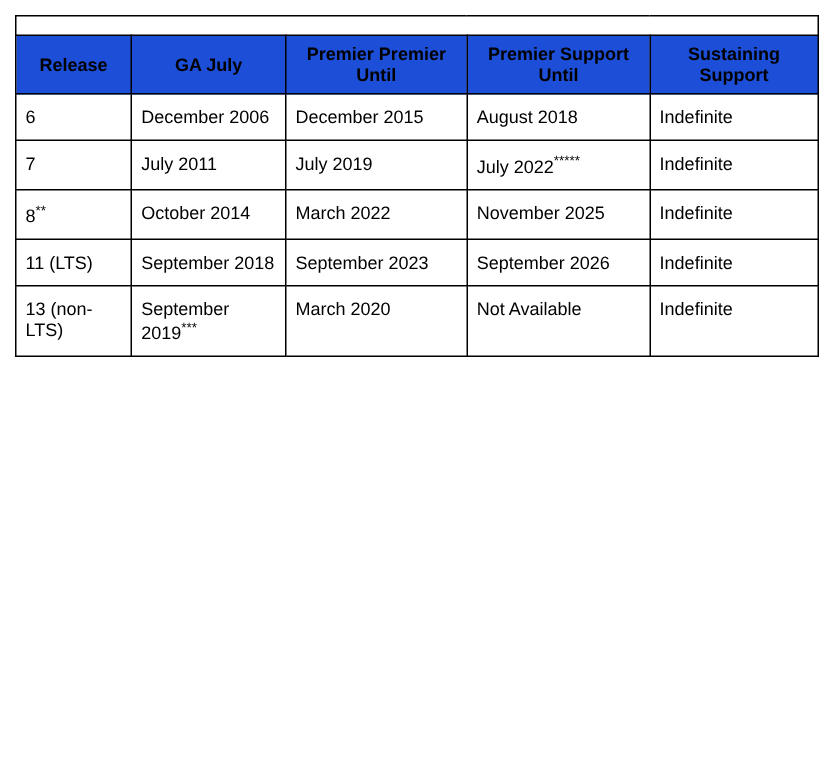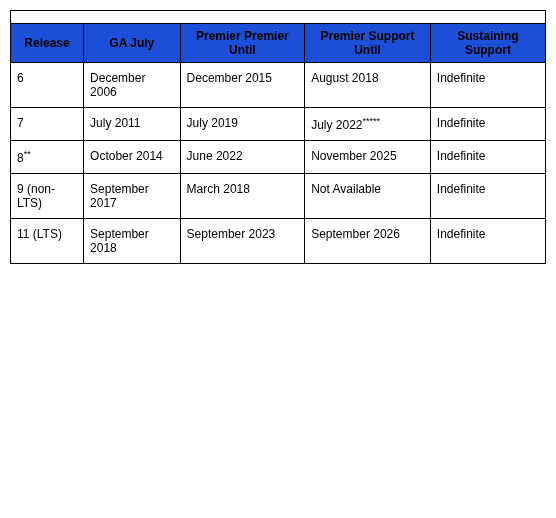--- a/index.html
+++ b/index.html
@@ -73,32 +73,32 @@
       <tr class="data-row">
         <td>7</td>
         <td>July 2011</td>
         <td>July 2019</td>
         <td>July 2022<sup>*****</sup></td>
         <td>Indefinite</td>
       </tr>
       <tr class="data-row">
         <td>8<sup>**</sup></td>
         <td>October 2014</td>
-        <td>June 2022</td>
+        <td>March 2022</td>
         <td>November 2025</td>
-        <td>Indefinite</td>
-      </tr>
-      <tr class="data-row">
-        <td>9 (non-LTS)</td>
-        <td>September 2017</td>
-        <td>March 2018</td>
-        <td>Not Available</td>
         <td>Indefinite</td>
       </tr>
       <tr class="data-row">
         <td>11 (LTS)</td>
         <td>September 2018</td>
         <td>September 2023</td>
         <td>September 2026</td>
         <td>Indefinite</td>
       </tr>
+      <tr class="data-row">
+        <td>13 (non-LTS)</td>
+        <td>September 2019<sup>***</sup></td>
+        <td>March 2020</td>
+        <td>Not Available</td>
+        <td>Indefinite</td>
+      </tr>
     </tbody>
 </table>
 
 </body></html>

